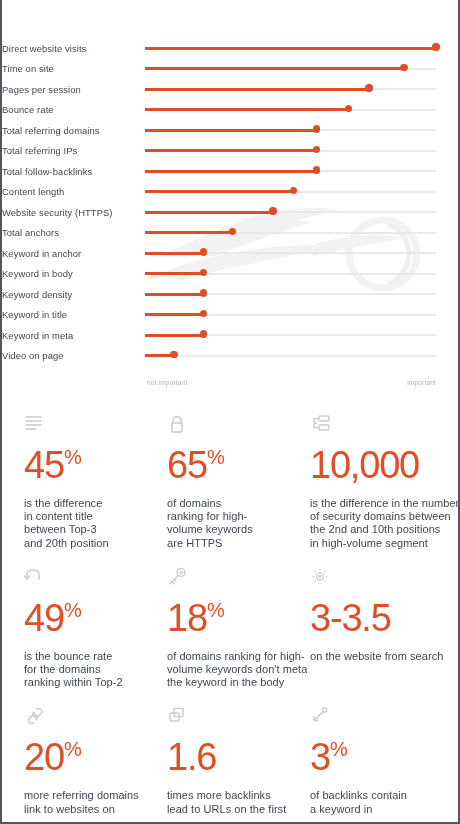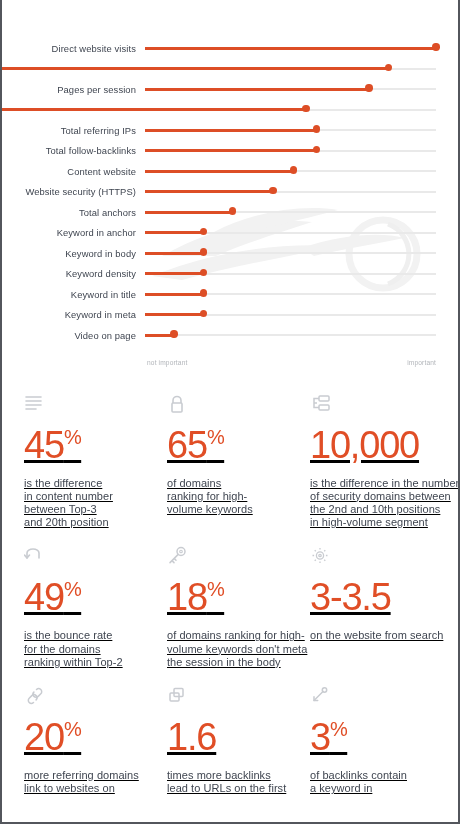--- a/index.html
+++ b/index.html
@@ -43,21 +43,20 @@
     position: relative;
     z-index: 2;
   }
   .row {
     display: flex;
     align-items: center;
     height: 20.5px;
   }
   .row-label {
     width: 143px;
-    text-align: right;
     padding-right: 9px;
     box-sizing: border-box;
     font-size: 9.4px;
     color: #3f4550;
     letter-spacing: .1px;
     white-space: nowrap;
   }
   .track {
     position: relative;
     flex: 1;
@@ -102,21 +101,20 @@
     display: grid;
     grid-template-columns: 143px 143px 1fr;
     column-gap: 0;
     padding: 28px 10px 0 22px;
     box-sizing: border-box;
   }
   .card {
     padding-bottom: 17px;
     padding-right: 10px;
     box-sizing: border-box;
-    text-decoration: underline;
   }
   .card-icon {
     height: 22px;
     margin-bottom: 1px;
     color: #c9ccd1;
   }
   .card-icon svg { display: block; }
   .card-value {
     color: #e04e26;
     font-size: 38px;
@@ -161,59 +159,69 @@
     <div class="rows">
       <div class="row">
         <div class="row-label">Direct website visits</div>
         <div class="track">
           <div class="track-bg"></div>
           <div class="track-fill" style="width: 100%;"></div>
           <div class="track-dot" style="left: 100%;"></div>
         </div>
       </div>
       <div class="row">
+        <div class="row-label">Time on site</div>
         <div class="track">
           <div class="track-bg"></div>
           <div class="track-fill" style="width: 89%;"></div>
           <div class="track-dot" style="left: 89%;"></div>
         </div>
       </div>
       <div class="row">
         <div class="row-label">Pages per session</div>
         <div class="track">
           <div class="track-bg"></div>
           <div class="track-fill" style="width: 77%;"></div>
           <div class="track-dot" style="left: 77%;"></div>
         </div>
       </div>
       <div class="row">
+        <div class="row-label">Bounce rate</div>
         <div class="track">
           <div class="track-bg"></div>
           <div class="track-fill" style="width: 70%;"></div>
           <div class="track-dot" style="left: 70%;"></div>
         </div>
       </div>
       <div class="row">
-        <div class="row-label">Total referring IPs</div>
+        <div class="row-label">Total referring domains</div>
         <div class="track">
           <div class="track-bg"></div>
           <div class="track-fill" style="width: 59%;"></div>
           <div class="track-dot" style="left: 59%;"></div>
         </div>
       </div>
       <div class="row">
-        <div class="row-label">Total follow-backlinks</div>
+        <div class="row-label">Total referring IPs</div>
         <div class="track">
           <div class="track-bg"></div>
           <div class="track-fill" style="width: 59%;"></div>
           <div class="track-dot" style="left: 59%;"></div>
         </div>
       </div>
       <div class="row">
-        <div class="row-label">Content website</div>
+        <div class="row-label">Total follow-backlinks</div>
+        <div class="track">
+          <div class="track-bg"></div>
+          <div class="track-fill" style="width: 59%;"></div>
+          <div class="track-dot" style="left: 59%;"></div>
+        </div>
+      </div>
+      <div class="row">
+        <div class="row-label">Content length</div>
         <div class="track">
           <div class="track-bg"></div>
           <div class="track-fill" style="width: 51%;"></div>
           <div class="track-dot" style="left: 51%;"></div>
         </div>
       </div>
       <div class="row">
         <div class="row-label">Website security (HTTPS)</div>
         <div class="track">
           <div class="track-bg"></div>
@@ -294,38 +302,39 @@
               <line x1="2" y1="3" x2="17" y2="3"></line>
               <line x1="2" y1="7" x2="17" y2="7"></line>
               <line x1="2" y1="11" x2="17" y2="11"></line>
               <line x1="2" y1="15" x2="12" y2="15"></line>
             </g>
           </svg>
       </div>
       <div class="card-value"><span>45</span><span class="unit">%</span></div>
       <div class="card-text">
         <div>is the difference</div>
-        <div>in content number</div>
+        <div>in content title</div>
         <div>between Top-3</div>
         <div>and 20th position</div>
       </div>
     </div>
 
     <div class="card">
       <div class="card-icon">
         <svg width="20" height="20" viewBox="0 0 20 20">
             <path d="M6 9 V6.5 a4 4 0 0 1 8 0 V9" fill="none" stroke="#c9ccd1" stroke-width="1.6"></path>
             <rect x="5" y="9" width="10" height="9" rx="1" fill="none" stroke="#c9ccd1" stroke-width="1.6"></rect>
           </svg>
       </div>
       <div class="card-value"><span>65</span><span class="unit">%</span></div>
       <div class="card-text">
         <div>of domains</div>
         <div>ranking for high-</div>
         <div>volume keywords</div>
+        <div>are HTTPS</div>
       </div>
     </div>
 
     <div class="card">
       <div class="card-icon">
         <svg width="22" height="20" viewBox="0 0 22 20">
             <g fill="none" stroke="#c9ccd1" stroke-width="1.5">
               <rect x="9" y="2" width="10" height="5" rx="1"></rect>
               <rect x="9" y="11" width="10" height="5" rx="1"></rect>
               <path d="M9 4.5 H4 V13.5 H9"></path>
@@ -362,21 +371,21 @@
         <svg width="22" height="20" viewBox="0 0 22 20">
             <circle cx="14" cy="5.5" r="4" fill="none" stroke="#c9ccd1" stroke-width="1.5"></circle>
             <circle cx="14" cy="5.5" r="1.3" fill="none" stroke="#c9ccd1" stroke-width="1.1"></circle>
             <path d="M11.2 8.4 L3 16.6 M5 14.6 L7 16.6 M7.2 12.4 L9 14.2" fill="none" stroke="#c9ccd1" stroke-width="1.5" stroke-linecap="round"></path>
           </svg>
       </div>
       <div class="card-value"><span>18</span><span class="unit">%</span></div>
       <div class="card-text">
         <div>of domains ranking for high-</div>
         <div>volume keywords don't meta</div>
-        <div>the session in the body</div>
+        <div>the keyword in the body</div>
       </div>
     </div>
 
     <div class="card">
       <div class="card-icon">
         <svg width="22" height="20" viewBox="0 0 22 20">
             <g stroke="#c9ccd1" stroke-width="1.3" fill="none">
               <circle cx="10" cy="9.5" r="3.6"></circle>
               <circle cx="10" cy="9.5" r="1.2"></circle>
               <path d="M10 3.6 V2 M10 15.4 V17 M4.1 9.5 H2.5 M17.5 9.5 H15.9 M5.8 5.3 L4.7 4.2 M15.3 14.8 L14.2 13.7 M14.2 5.3 L15.3 4.2 M4.7 14.8 L5.8 13.7"></path>

